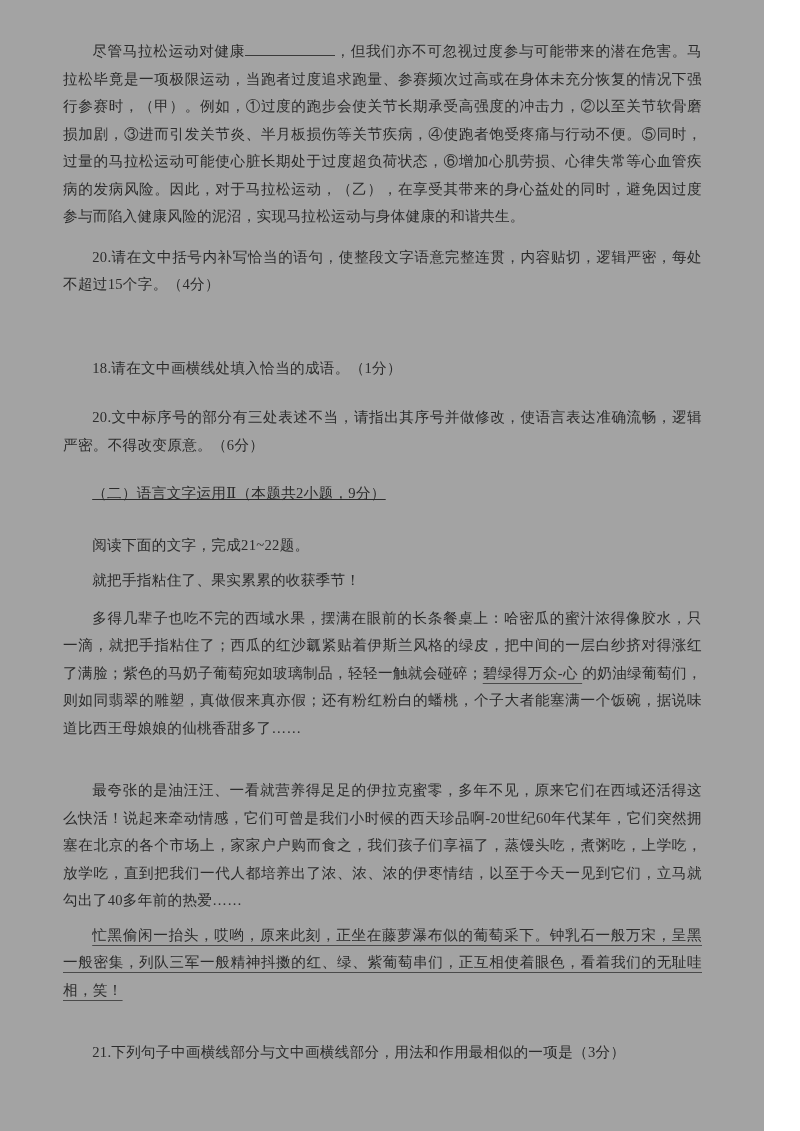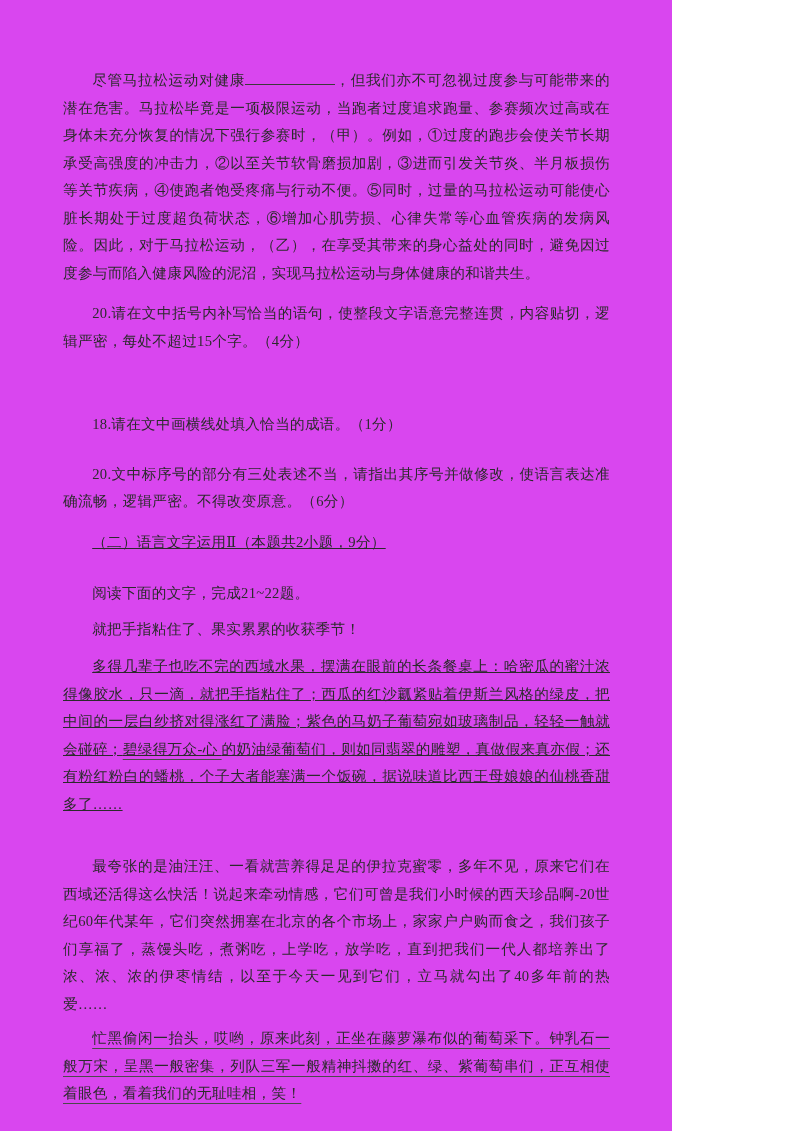--- a/index.html
+++ b/index.html
@@ -9,41 +9,41 @@
   }
   body {
     width: 800px;
     height: 1131px;
     overflow: hidden;
     font-family: "Liberation Serif", "DejaVu Serif", serif;
     color: #2b2b2b;
   }
   .page {
     box-sizing: border-box;
-    width: 672px;
+    width: 764px;
     height: 1131px;
-    padding: 67px 62px 40px 63px;
-    background: #d946ef;
+    padding: 38px 62px 40px 63px;
+    background: #a3a3a3;
   }
   .para {
     font-size: 14.6px;
     line-height: 27.5px;
     text-align: justify;
     text-indent: 2em;
     letter-spacing: 0.3px;
     margin: 0;
   }
   .p-marathon      { margin-bottom: 13px; }
   .p-q18           { margin-bottom: 56px; }
   .p-q19           { margin-bottom: 22px; }
-  .p-q20           { margin-bottom: 13px; }
+  .p-q20           { margin-bottom: 21px; }
   .p-heading       { margin-bottom: 24px; text-decoration: underline; }
   .p-read          { margin-bottom: 8px; }
   .p-intro         { margin-bottom: 10px; }
-  .p-fruit         { margin-bottom: 35px; text-decoration: underline; }
+  .p-fruit         { margin-bottom: 35px; }
   .p-exagg         { margin-bottom: 7px; }
   .p-underlined    { margin-bottom: 35px; }
   .p-q21           { margin-bottom: 8px; }
 
   .blank-underline {
     display: inline-block;
     width: 90px;
     height: 1em;
     border-bottom: 1px solid #3a3a3a;
     vertical-align: baseline;

